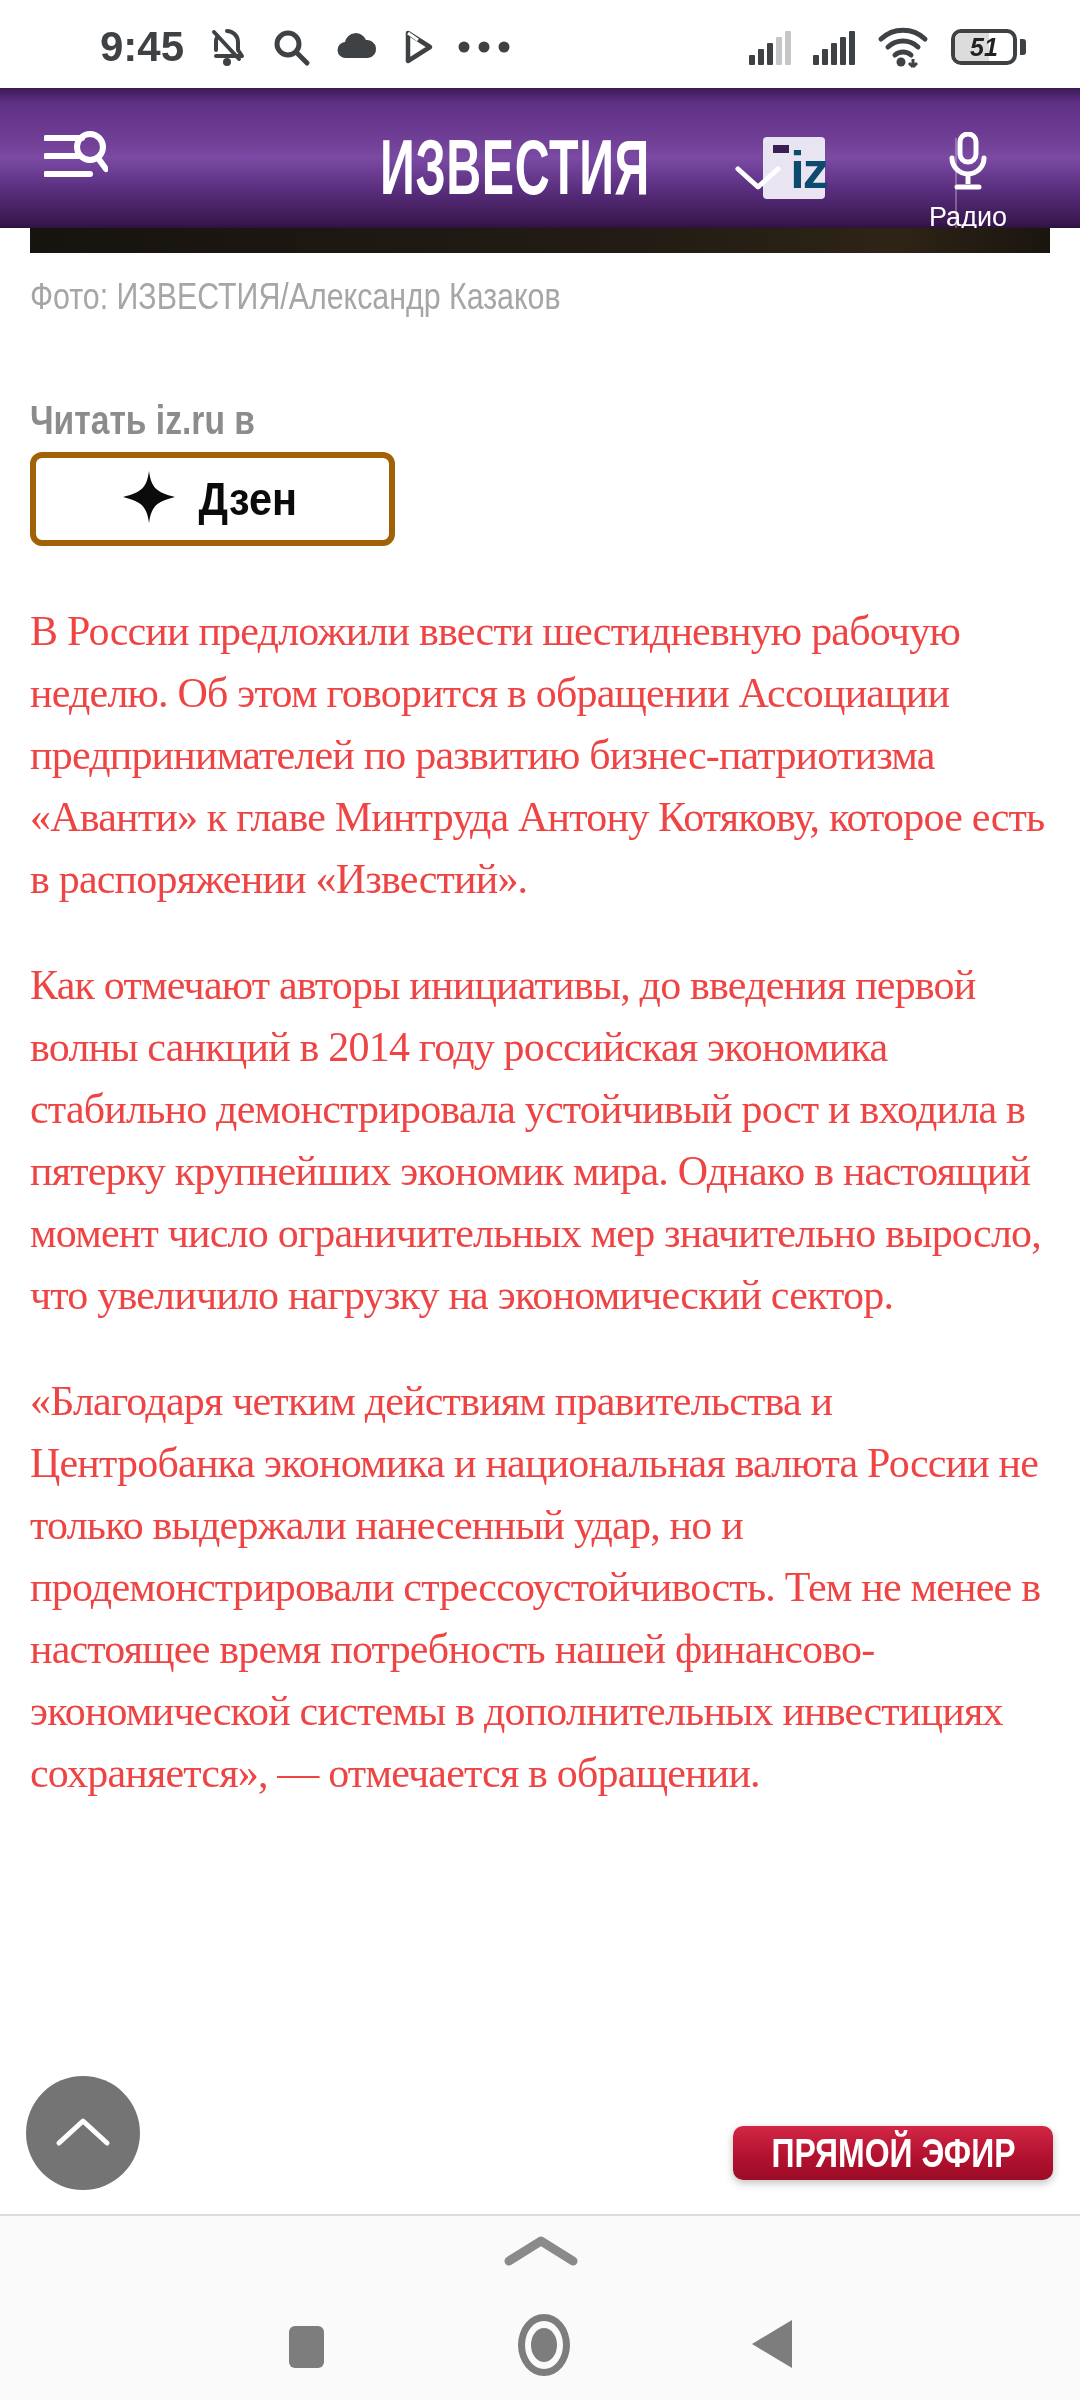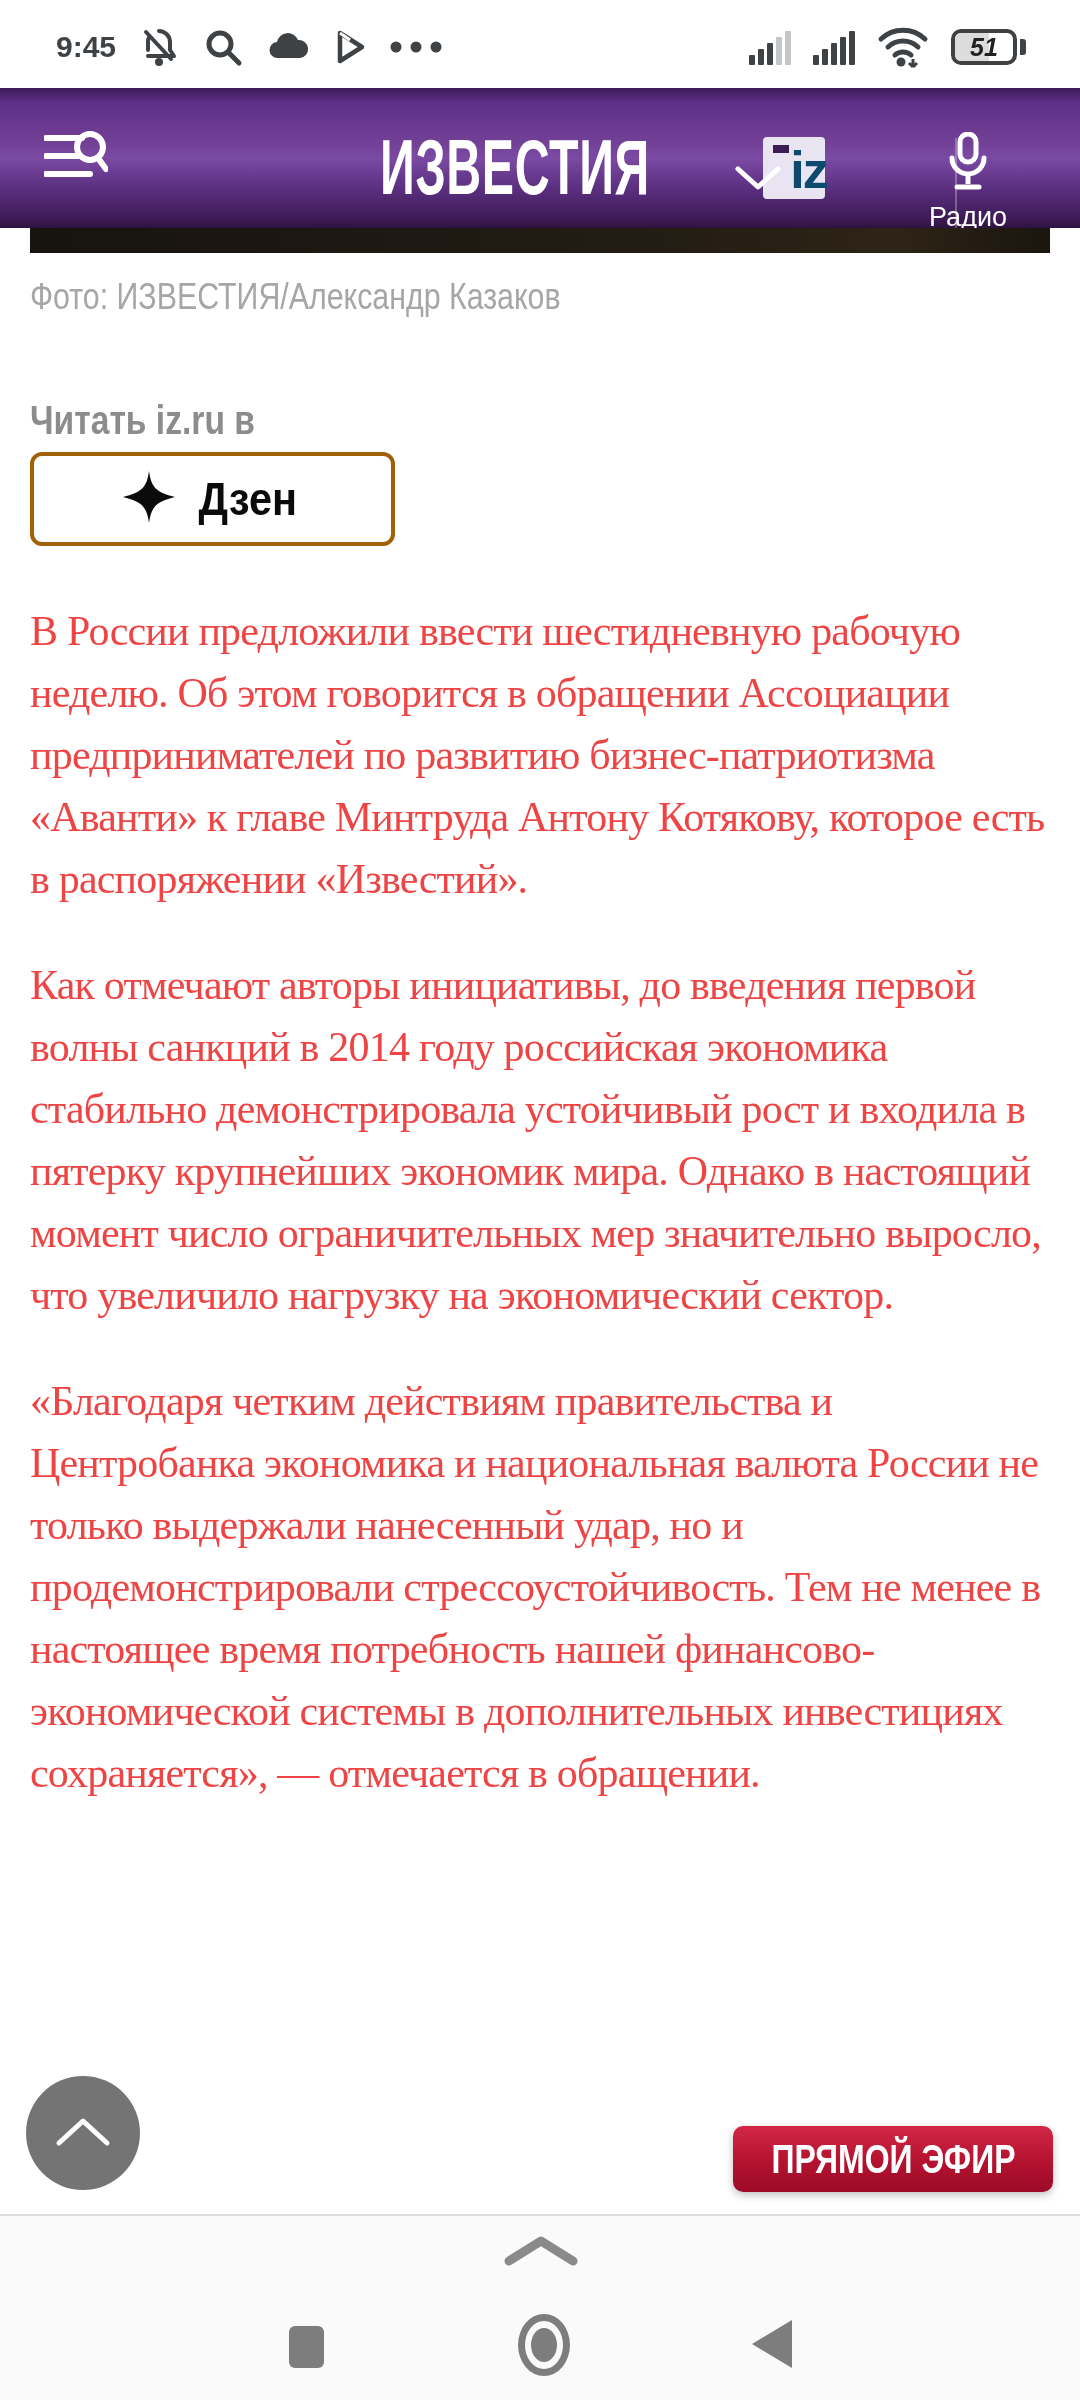--- a/index.html
+++ b/index.html
@@ -5,21 +5,21 @@
   * { margin:0; padding:0; box-sizing:border-box; }
   html,body { width:1080px; height:2400px; background:#fff; overflow:hidden;
               font-family:"Liberation Sans", sans-serif; }
   #screen { position:relative; width:1080px; height:2400px; background:#fff; }
 
   
   .status-bar { position:absolute; top:0; left:0; width:1080px; height:88px;
     background:#fff; display:flex; align-items:center; justify-content:space-between;
     padding:6px 54px 0 56px; color:#3f4245; }
   .sb-left, .sb-right { display:flex; align-items:center; gap:22px; }
-  .sb-time { font-size:30px; font-weight:600; letter-spacing:0; }
+  .sb-time { font-size:42px; font-weight:600; letter-spacing:0;margin-left:44px; }
   .sb-icon { display:flex; align-items:center; }
   .sig { display:flex; align-items:flex-end; gap:3px; height:36px; }
   .sig i { display:block; width:6px; border-radius:1px; background:#3f4245; }
   .sig i.dim { background:#c4c6c8; }
   .battery { position:relative; width:66px; height:36px; border:4px solid #3f4245;
     border-radius:10px; display:flex; align-items:center; justify-content:center; overflow:hidden;font-style:italic; }
   .battery .fill { position:absolute; left:0; top:0; bottom:0; width:58%; background:#dcdcdc; }
   .battery .pct { position:relative; font-size:25px; font-weight:600; color:#222; }
   .bat-nub { width:6px; height:16px; background:#3f4245; border-radius:0 3px 3px 0; margin-left:3px; }
 
@@ -42,41 +42,41 @@
   
   .photo-strip { position:absolute; top:228px; left:30px; width:1020px; height:25px;
     background:linear-gradient(90deg,#17130f 0%,#221c14 60%,#2e2416 85%,#1a150f 100%); }
   .caption { position:absolute; top:276px; left:30px; color:#a6a6a6; font-size:37px;
     transform:scaleX(0.82); transform-origin:left top; white-space:nowrap; }
   .read-on { position:absolute; top:398px; left:30px; color:#8c8c8c; font-size:40px; font-weight:700;
     transform:scaleX(0.84); transform-origin:left top; white-space:nowrap; }
 
   
   .share-row { position:absolute; top:452px; left:30px; display:flex; gap:28px; }
-  .share-btn { width:365px; height:94px; background:#fff; border:4px solid #a16207; border-radius:12px;
+  .share-btn { width:365px; height:94px; background:#fff; border:6px solid #a16207; border-radius:12px;
     display:flex; align-items:center; justify-content:center; gap:18px; }
   .share-label { font-size:46px; font-weight:700; color:#0b0b0b; transform:scaleX(0.9); }
   .news-circle { width:58px; height:58px; border-radius:50%;
     background:linear-gradient(180deg,#8aa4f7 0%,#4a6ce5 100%);
     display:flex; align-items:center; justify-content:center; }
   .news-card { position:relative; width:36px; height:27px; background:#f2f4fb; border-radius:5px; }
   .news-card::before { content:""; position:absolute; left:4px; top:8px; width:9px; height:9px;
     border-radius:50%; background:#e23b2e; }
   .news-card::after { content:""; position:absolute; left:16px; top:9px; width:15px; height:4px;
     background:#c6d2f1; box-shadow:0 8px 0 #c6d2f1, -12px 8px 0 #c6d2f1; }
 
   
   .article { position:absolute; top:600px; left:30px; width:1022px; color:#ef4444;
     font-family:"Liberation Serif", serif; font-size:42px; line-height:62px; letter-spacing:-0.8px; }
   .article p { margin-bottom:44px; }
 
   
   .scroll-top { position:absolute; left:26px; top:2076px; width:114px; height:114px; border-radius:50%;
     background:rgba(104,104,104,0.92); display:flex; align-items:center; justify-content:center; }
-  .live-btn { position:absolute; left:733px; top:2126px; width:320px; height:66px; border-radius:10px;
+  .live-btn { position:absolute; left:733px; top:2126px; width:320px; height:54px; border-radius:10px;
     background:linear-gradient(180deg,#d32746 0%,#b3122f 55%,#9c0b26 100%);
     display:flex; align-items:center; justify-content:center;
     box-shadow:0 3px 8px rgba(0,0,0,0.25); }
   .live-label { color:#fff; font-size:40px; font-weight:700; transform:scaleX(0.8); white-space:nowrap; }
 
   
   .bottom-area { position:absolute; top:2214px; left:0; width:1080px; height:186px;
     background:#fafafa; border-top:2px solid #dcdcdc; }
   .handle { position:absolute; left:504px; top:18px; }
   .nav-square { position:absolute; left:289px; top:110px; width:35px; height:42px;

